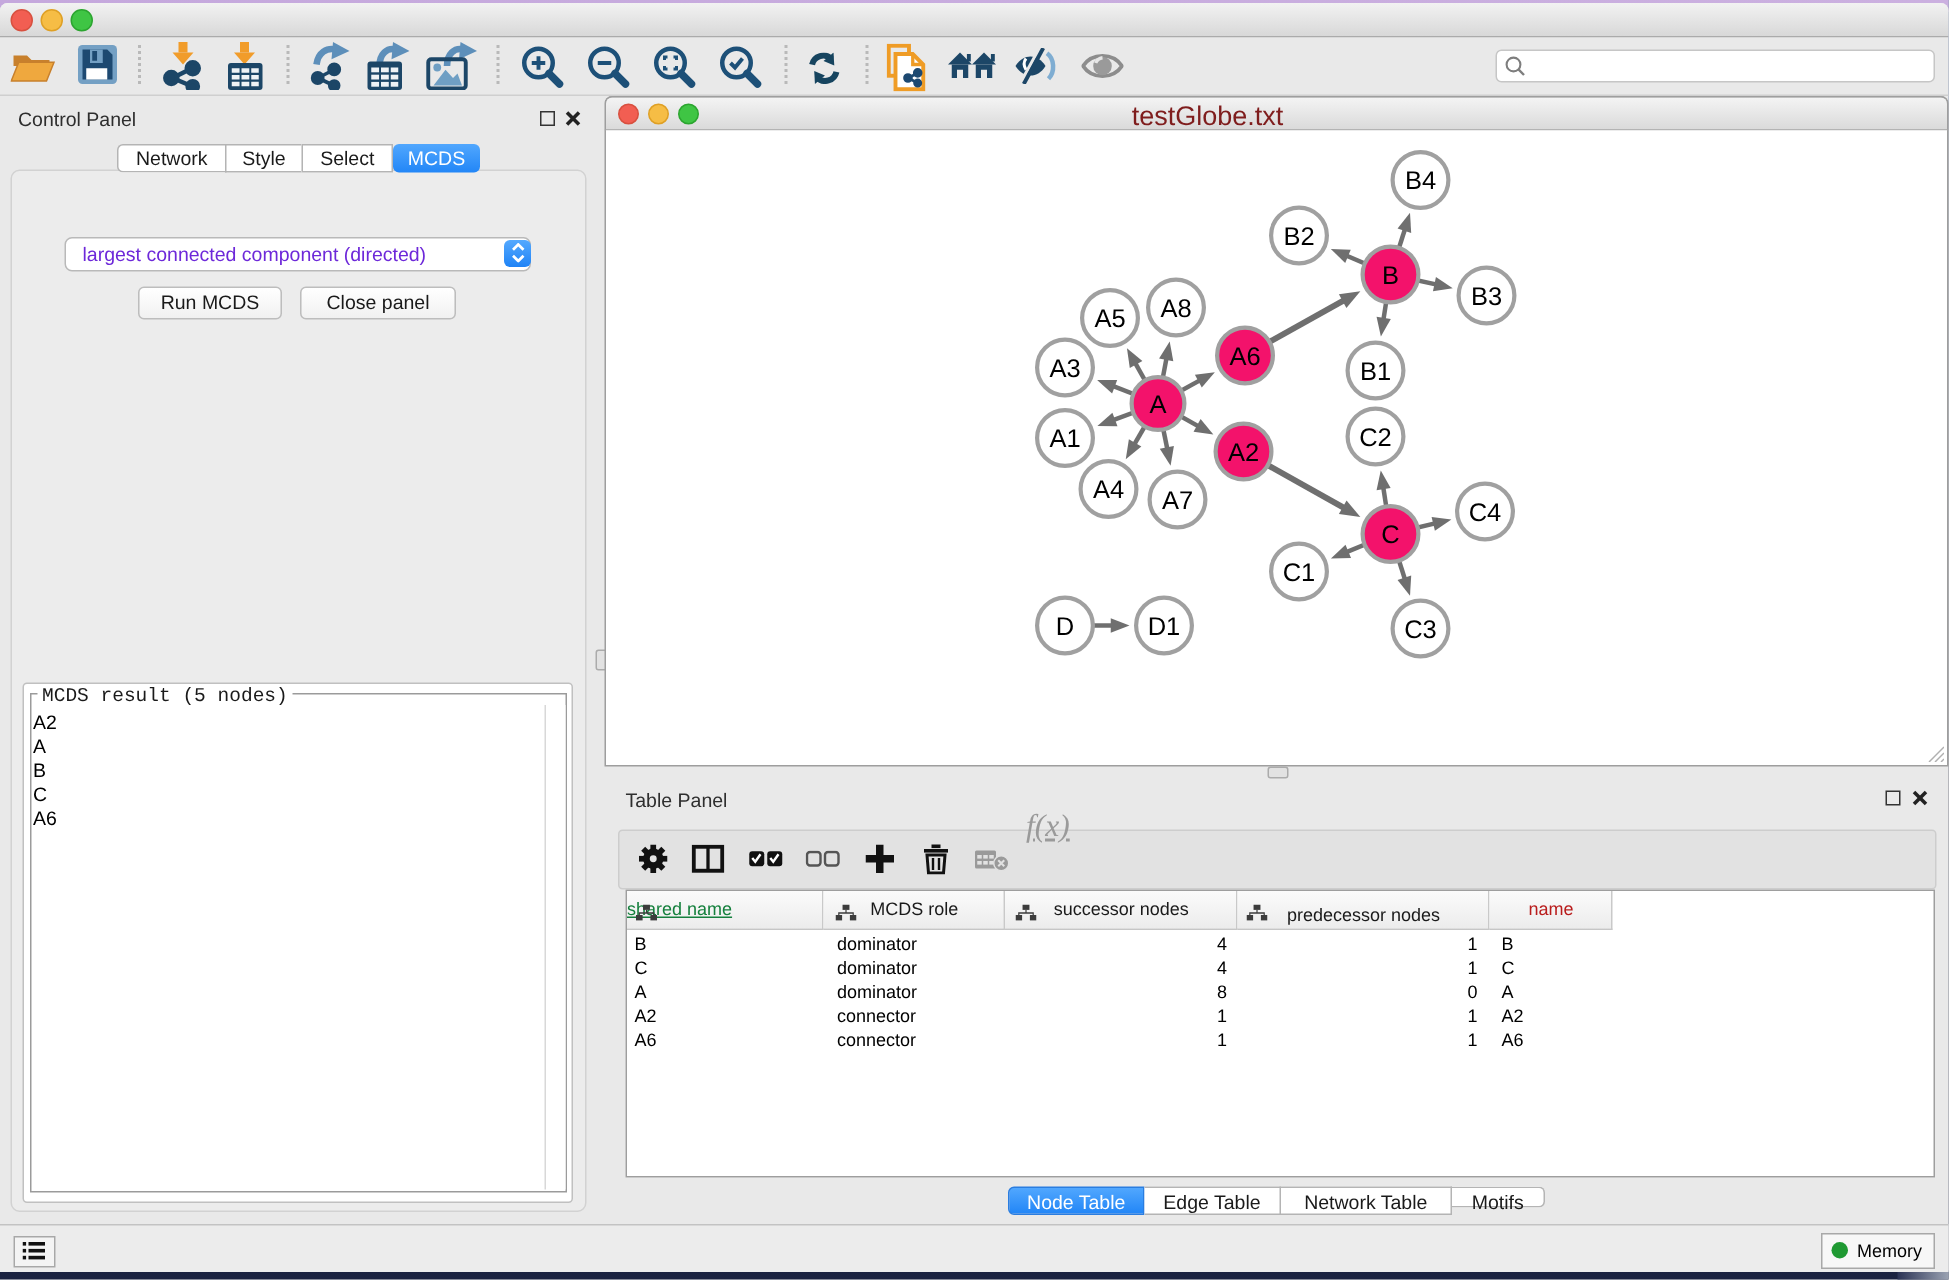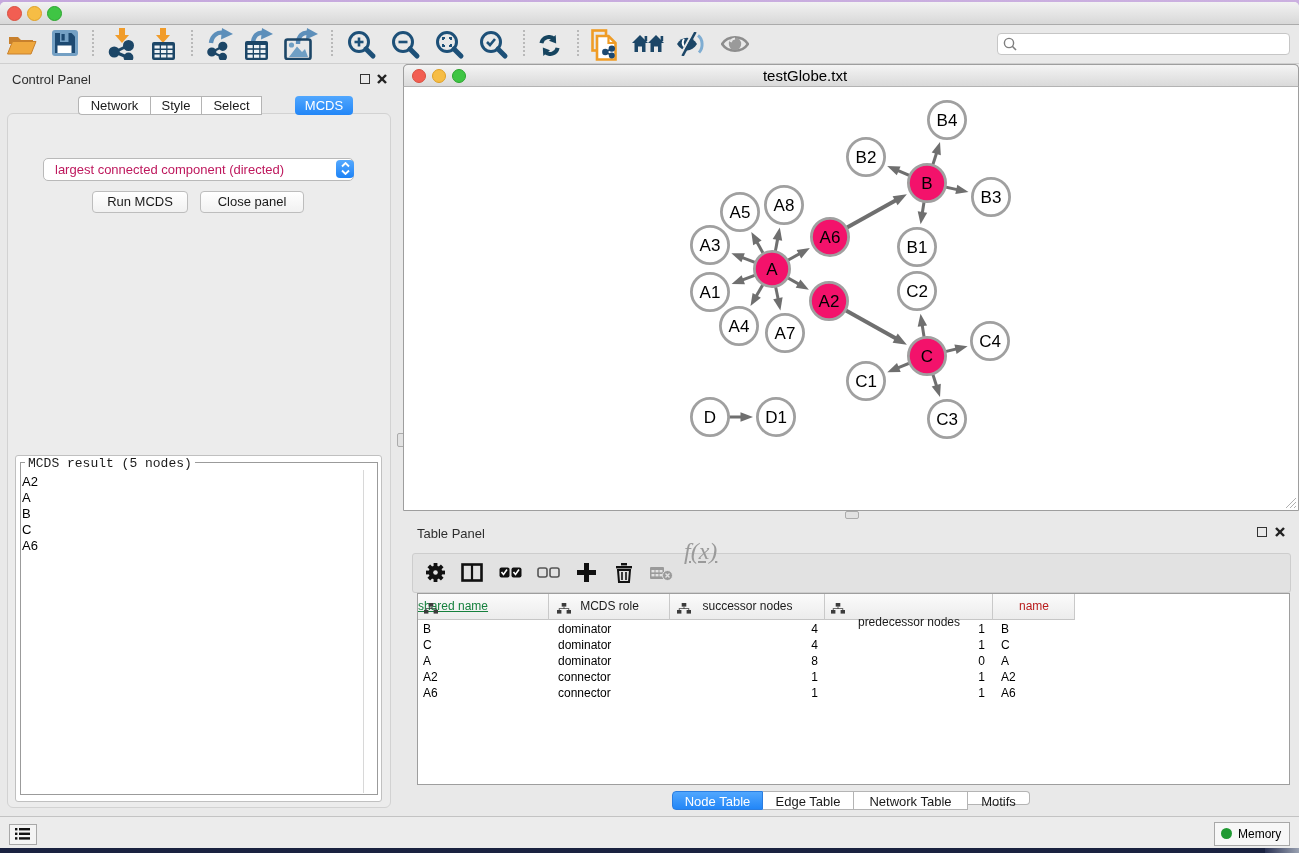--- a/index.html
+++ b/index.html
@@ -196,25 +196,25 @@
  <line x1="2" y1="2" x2="10" y2="10" stroke="#222" stroke-width="2.4"></line>
  <line x1="10" y1="2" x2="2" y2="10" stroke="#222" stroke-width="2.4"></line>
 </svg>
 
 <div class="abs" style="left:7px;top:111px;width:382px;height:693px;background:#ececec;border:1px solid #d2d2d2;border-radius:6px;"></div>
 
 <div class="abs" style="left:78px;top:94px;height:19px;">
  <div style="float:left;width:71px;height:17px;line-height:17px;text-align:center;background:#fff;border:1px solid #b4b4b4;border-right:none;border-radius:4px 0 0 4px;font-size:13px;color:#1a1a1a;">Network</div>
  <div style="float:left;width:50px;height:17px;line-height:17px;text-align:center;background:#fff;border:1px solid #b4b4b4;border-right:none;font-size:13px;color:#1a1a1a;">Style</div>
  <div style="float:left;width:59px;height:17px;line-height:17px;text-align:center;background:#fff;border:1px solid #b4b4b4;font-size:13px;color:#1a1a1a;">Select</div>
- <div style="float:left;width:58px;height:19px;line-height:19px;margin-top:-0.5px;text-align:center;background:linear-gradient(#51a7fe,#2286f7);border-radius:4px;font-size:13px;color:#fff;margin-left:33px;">MCDS</div>
+ <div style="float:left;width:58px;height:19px;line-height:19px;margin-top:-0.5px;text-align:center;background:linear-gradient(#51a7fe,#2286f7);border-radius:4px;font-size:13px;color:#fff;">MCDS</div>
 </div>
 
 <div class="abs" style="left:43px;top:156px;width:309px;height:21px;background:#fff;border:1px solid #b9b9b9;border-radius:5px;"></div>
-<div class="abs" style="left:55px;top:160px;font-size:13px;color:#be185d;">largest connected component (directed)</div>
+<div class="abs" style="left:55px;top:160px;font-size:13px;color:#6d28d9;">largest connected component (directed)</div>
 <div class="abs" style="left:336px;top:158px;width:18px;height:17.5px;background:linear-gradient(#55a9fe,#1f83f6);border-radius:4px;"></div>
 <svg class="abs" style="left:340px;top:160px;" width="11" height="13" viewBox="0 0 11 13">
  <path d="M2,4.5 L5.5,1 L9,4.5" fill="none" stroke="#fff" stroke-width="1.8"></path>
  <path d="M2,8.5 L5.5,12 L9,8.5" fill="none" stroke="#fff" stroke-width="1.8"></path>
 </svg>
 
 <div class="abs" style="left:92px;top:189px;width:94px;height:20px;line-height:20px;text-align:center;background:linear-gradient(#ffffff,#f1f1f1);border:1px solid #bdbdbd;border-radius:4px;font-size:13px;color:#1a1a1a;">Run MCDS</div>
 <div class="abs" style="left:200px;top:189px;width:102px;height:20px;line-height:20px;text-align:center;background:linear-gradient(#ffffff,#f1f1f1);border:1px solid #bdbdbd;border-radius:4px;font-size:13px;color:#1a1a1a;">Close panel</div>
 
 <div class="abs" style="left:15px;top:453px;width:365px;height:345px;background:#fff;border:1px solid #c0c0c0;border-radius:3px;"></div>
@@ -223,21 +223,21 @@
 <div class="abs" style="left:363px;top:468px;width:13px;height:323px;background:#fff;border-left:1px solid #d8d8d8;"></div>
 <div class="abs" style="left:22px;top:472px;font-size:13px;color:#000;line-height:16px;">A2<br>A<br>B<br>C<br>A6</div>
 
 <div class="abs" style="left:397px;top:431px;width:6px;height:12px;background:#e2e2e2;border:1px solid #ababab;border-radius:2px;"></div>
 
 <div class="abs" style="left:403px;top:62px;width:894px;height:445px;background:#fff;border:1px solid #9e9e9e;border-radius:5px 5px 0 0;"></div>
 <div class="abs" style="left:403px;top:62px;width:894px;height:21px;background:linear-gradient(#f4f4f4,#dadada);border:1px solid #9e9e9e;border-bottom:1px solid #b3b3b3;border-radius:5px 5px 0 0;"></div>
 <div class="abs" style="left:412px;top:67px;width:12px;height:12px;border-radius:50%;background:#f25e52;border:0.5px solid #d8503f;"></div>
 <div class="abs" style="left:432px;top:67px;width:12px;height:12px;border-radius:50%;background:#f6bd45;border:0.5px solid #dfa025;"></div>
 <div class="abs" style="left:452px;top:67px;width:12px;height:12px;border-radius:50%;background:#3fc544;border:0.5px solid #2ba52f;"></div>
-<div class="abs" style="left:403px;top:65px;width:804px;text-align:center;color:#000000;font-size:15px;">testGlobe.txt</div>
+<div class="abs" style="left:403px;top:65px;width:804px;text-align:center;color:#7f1d1d;font-size:18px;">testGlobe.txt</div>
 <svg class="abs" style="left:1284px;top:494px;" width="12" height="12" viewBox="0 0 12 12">
  <line x1="2" y1="12" x2="12" y2="2" stroke="#b0b0b0" stroke-width="1"></line>
  <line x1="6" y1="12" x2="12" y2="6" stroke="#b0b0b0" stroke-width="1"></line>
  <line x1="10" y1="12" x2="12" y2="10" stroke="#b0b0b0" stroke-width="1"></line>
 </svg>
 <div class="abs" style="left:845px;top:509px;width:12px;height:6px;background:#e2e2e2;border:1px solid #ababab;border-radius:2px;"></div>
 <svg width="893" height="422" style="position:absolute;left:404px;top:84px;">
       <line x1="368.0" y1="183.0" x2="334.0" y2="195.6" stroke="#6f6f6f" stroke-width="3"></line>
       <polygon points="327.6,198.0 337.6,189.2 341.0,198.2" fill="#6f6f6f"></polygon>
       <line x1="368.0" y1="183.0" x2="333.9" y2="169.8" stroke="#6f6f6f" stroke-width="3"></line>
@@ -378,33 +378,33 @@
   <rect x="1.5" y="4" width="3" height="2.4"></rect>
         <rect x="5.5" y="4" width="3" height="2.4"></rect>
         <rect x="9.5" y="4" width="3" height="2.4"></rect>
   <rect x="1.5" y="8" width="3" height="2.4"></rect>
         <rect x="5.5" y="8" width="3" height="2.4"></rect>
         <rect x="9.5" y="8" width="3" height="2.4"></rect>
  </g>
  <circle cx="17.5" cy="9.5" r="5" fill="#9a9a9a" stroke="#e2e2e2" stroke-width="1"></circle>
  <path d="M15.5,7.5 L19.5,11.5 M19.5,7.5 L15.5,11.5" stroke="#e2e2e2" stroke-width="1.4"></path>
 </svg>
-<div class="abs" style="left:684px;top:536px;font-family:'Liberation Serif',serif;font-style:italic;font-size:24px;color:#9a9a9a;text-decoration:underline;">f(x)</div>
+<div class="abs" style="left:684px;top:536px;font-family:'Liberation Serif',serif;font-style:italic;font-size:21px;color:#9a9a9a;text-decoration:underline;">f(x)</div>
 
 <div class="abs" style="left:417px;top:591px;width:871px;height:190px;background:#fff;border:1px solid #9e9e9e;"></div>
 <div class="abs" style="left:418px;top:592px;height:25px;">
  <div style="position:absolute;left:0;top:0;width:130px;height:25px;background:linear-gradient(#fbfbfb,#ececec);border-right:1px solid #c9c9c9;border-bottom:1px solid #c6c6c6;"></div>
  <div style="position:absolute;left:131px;top:0;width:120px;height:25px;background:linear-gradient(#fbfbfb,#ececec);border-right:1px solid #c9c9c9;border-bottom:1px solid #c6c6c6;"></div>
  <div style="position:absolute;left:252px;top:0;width:154px;height:25px;background:linear-gradient(#fbfbfb,#ececec);border-right:1px solid #c9c9c9;border-bottom:1px solid #c6c6c6;"></div>
  <div style="position:absolute;left:407px;top:0;width:167px;height:25px;background:linear-gradient(#fbfbfb,#ececec);border-right:1px solid #c9c9c9;border-bottom:1px solid #c6c6c6;"></div>
  <div style="position:absolute;left:575px;top:0;width:81px;height:25px;background:linear-gradient(#fbfbfb,#ececec);border-right:1px solid #c9c9c9;border-bottom:1px solid #c6c6c6;"></div>
  <div style="position:absolute;left:0;top:0;width:131px;text-align:left;font-size:12px;color:#15803d;line-height:25px;text-decoration:underline;">shared name</div>
  <div style="position:absolute;left:131px;top:0;width:121px;text-align:center;font-size:12px;color:#1a1a1a;line-height:25px;">MCDS role</div>
  <div style="position:absolute;left:252px;top:0;width:155px;text-align:center;font-size:12px;color:#1a1a1a;line-height:25px;">successor nodes</div>
- <div style="position:absolute;left:407px;top:16px;width:168px;text-align:center;font-size:12px;color:#1a1a1a;line-height:25px;">predecessor nodes</div>
+ <div style="position:absolute;left:407px;top:4px;width:168px;text-align:center;font-size:12px;color:#1a1a1a;line-height:25px;">predecessor nodes</div>
  <div style="position:absolute;left:575px;top:0;width:82px;text-align:center;font-size:12px;color:#b91c1c;line-height:25px;">name</div>
 </div>
 <svg class="abs" style="left:424px;top:601px;" width="14" height="11" viewBox="0 0 14 11">
       <g fill="#3c3c3c">
         <rect x="4.7" y="0" width="4.6" height="3.6"></rect>
         <rect x="0" y="7" width="4.4" height="3.6"></rect>
         <rect x="9.6" y="7" width="4.4" height="3.6"></rect>
         <path d="M6.6,3.6 h0.8 v2 h-0.8 Z M1.8,5.2 h10.4 v0.9 H1.8 Z M1.8,5.6 h0.8 v1.4 h-0.8 Z M11.4,5.6 h0.8 v1.4 h-0.8 Z"></path>
       </g>
     </svg>

